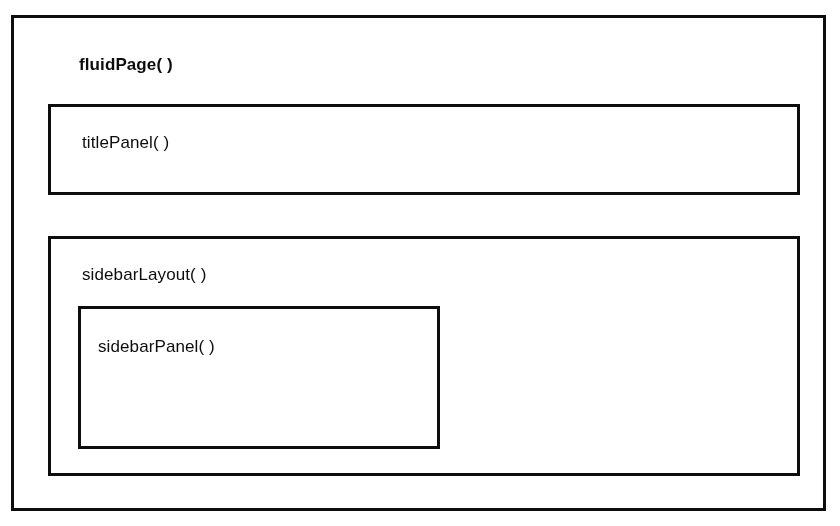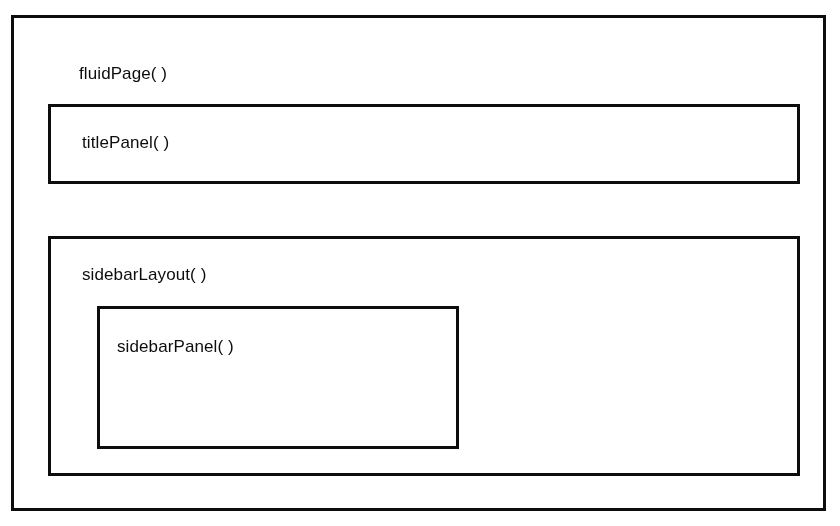--- a/index.html
+++ b/index.html
@@ -44,28 +44,29 @@
 
   #fluid-page-box {
     left: 11px;
     top: 15px;
     width: 815px;
     height: 496px;
     border-width: 3px;
   }
   #fluid-page-label {
     left: 65px;
-    top: 46px;
+    top: 37px;
+    font-weight: bold;
   }
 
   #title-panel-box {
     left: 34px;
     top: 86px;
     width: 752px;
-    height: 80px;
+    height: 91px;
     border-width: 3px;
   }
   #title-panel-label {
     left: 31px;
     top: 26px;
   }
 
   #sidebar-layout-box {
     left: 34px;
     top: 218px;
@@ -77,21 +78,20 @@
     left: 31px;
     top: 26px;
   }
 
   #sidebar-panel-box {
     left: 27px;
     top: 67px;
     width: 362px;
     height: 143px;
     border-width: 3px;
-    margin-left: 19px;
   }
   #sidebar-panel-label {
     left: 17px;
     top: 28px;
   }
 
   #main-panel-box {
     left: 408px;
     top: 67px;
     width: 317px;

